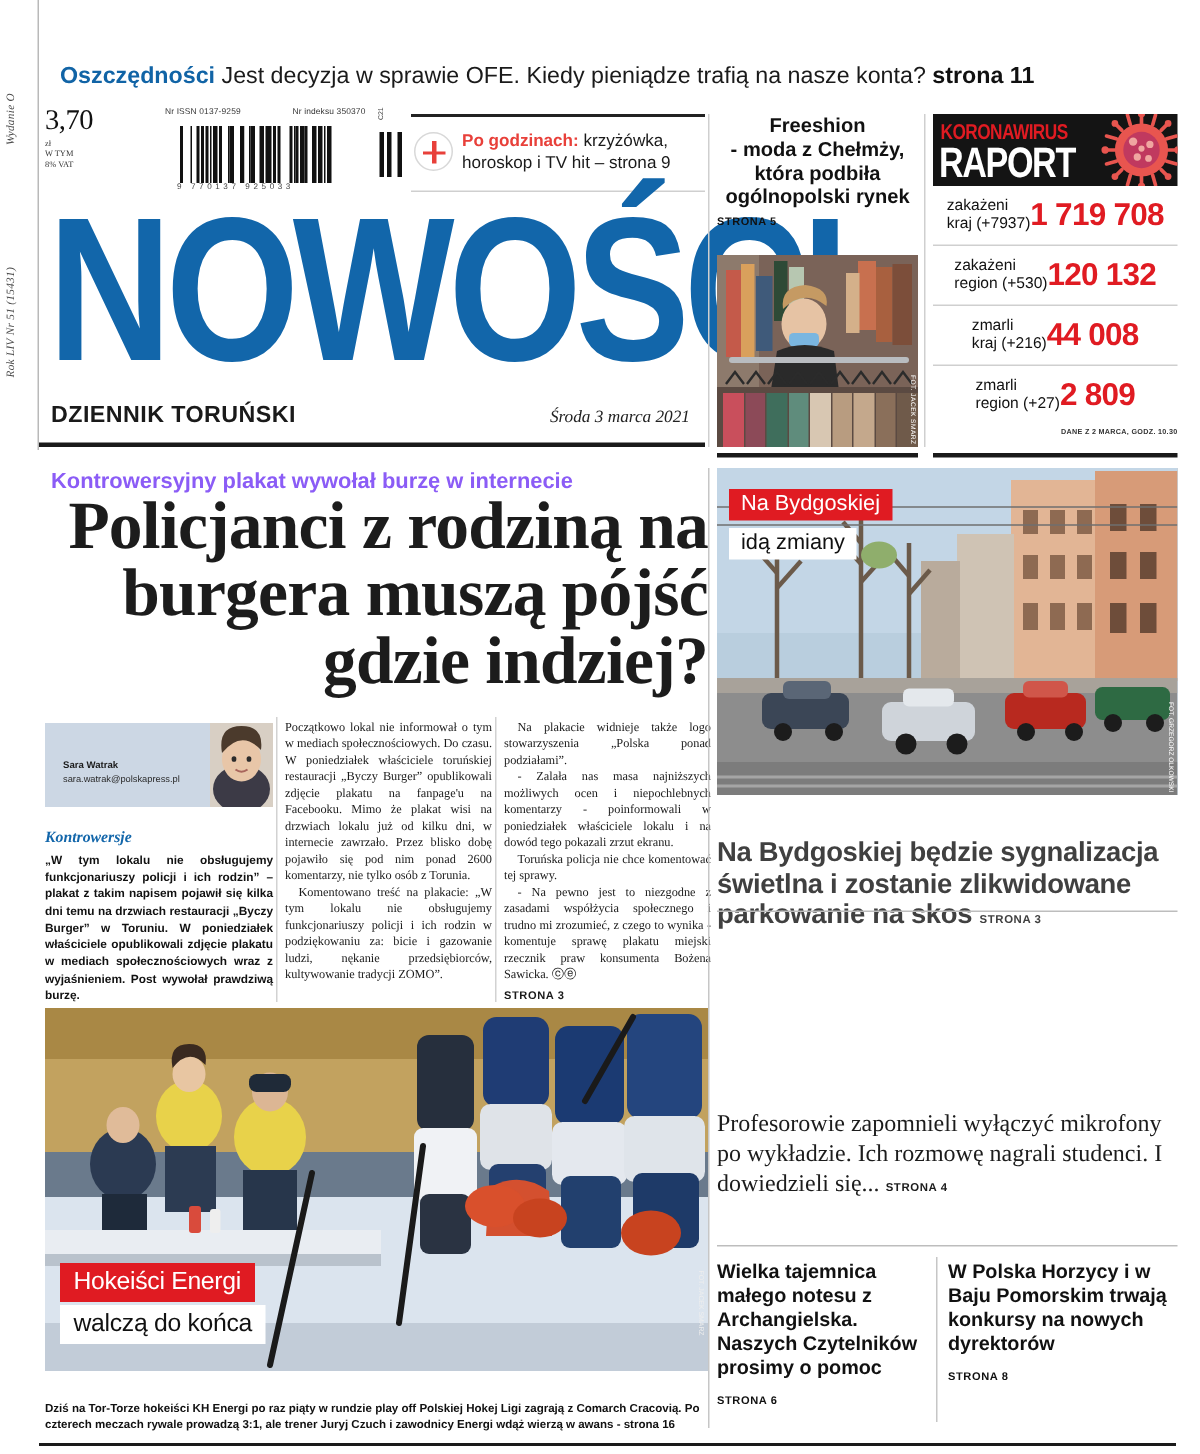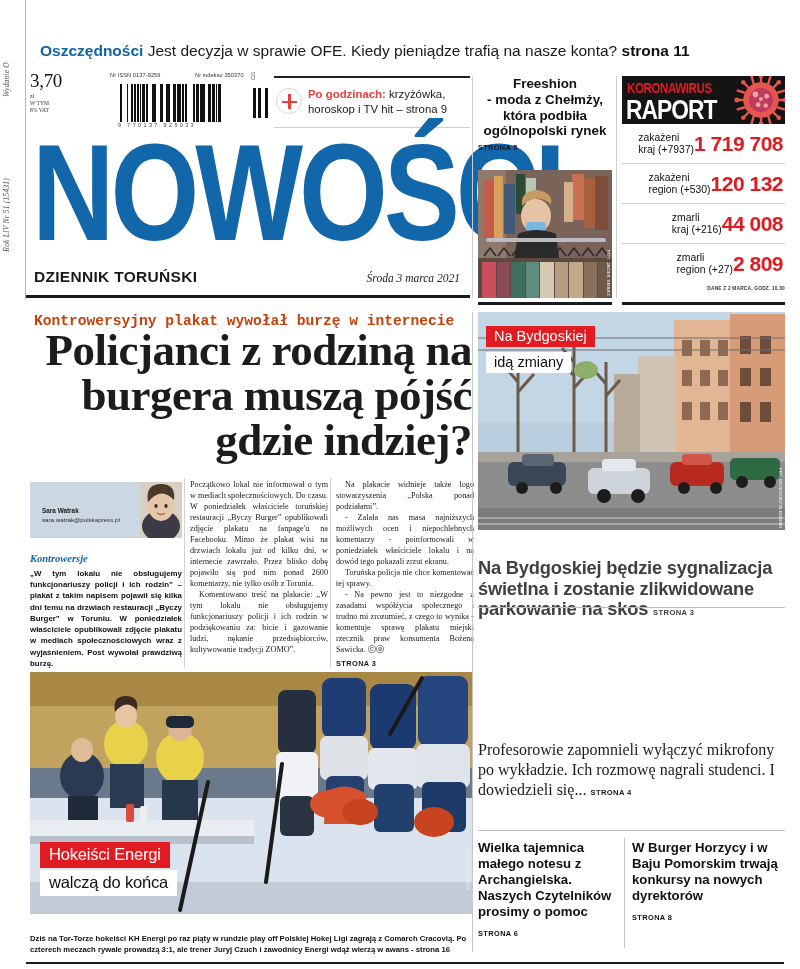--- a/index.html
+++ b/index.html
@@ -99,35 +99,35 @@
   .covid-hdr { position:relative; height:48px; background:#141414; overflow:hidden; }
   .covid-hdr .kw {
     position:absolute; left:5px; top:4px; font-weight:bold; font-size:12.5px; color:#e01b22;
     letter-spacing:-.4px; transform:scaleY(1.15) scaleX(.92); transform-origin:left top;
   }
   .covid-hdr .rp {
     position:absolute; left:4px; top:17px; font-weight:bold; font-size:24px; color:#fff;
     letter-spacing:-1px; transform:scaleY(1.18) scaleX(.95); transform-origin:left top;
   }
   .virus { position:absolute; right:-4px; top:-4px; width:56px; height:56px;}
-  .covid-row { display:flex; align-items:center; justify-content:flex-end;
+  .covid-row { display:flex; align-items:center; justify-content:center;
     border-bottom:1px solid #cfcfcf; height:40px; padding:0 2px;}
   .covid-row:last-of-type { border-bottom:none; }
   .cr-lbl { font-size:10.4px; line-height:1.12; color:#111; }
   .cr-val { font-weight:bold; font-size:21px; color:#e01b22; letter-spacing:-.5px; white-space:nowrap;}
   .covid-foot { text-align:right; font-size:4.8px; font-weight:bold; color:#333; letter-spacing:.2px; margin-top:2px;}
   .covid-rule { position:absolute; left:622px; top:302px; width:163px; height:3px; background:#1a1a1a;}
   .fs-rule   { position:absolute; left:478px; top:302px; width:134px; height:3px; background:#1a1a1a;}
   .vsep-top  { position:absolute; left:616px; top:76px; width:1px; height:222px; background:#cfcfcf;}
   .vsep-top2 { position:absolute; left:472px; top:76px; width:1px; height:222px; background:#cfcfcf;}
 
   
   .kicker {
     position:absolute; left:34px; top:313px; width:436px;
-    font-family:Liberation Mono, monospace; font-weight:bold; font-size:14.6px; color:#c2410c;
+    font-family:Liberation Sans, sans-serif; font-weight:bold; font-size:14.6px; color:#8b5cf6;
   }
   .bighead {
     position:absolute; left:30px; top:328px; width:442px;
     font-family:"Liberation Serif", serif; font-weight:bold;
     font-size:45px; line-height:1.0; color:#1c1c1c; text-align:right;
     letter-spacing:-.5px;
   }
 
   
   .authorcard { position:absolute; left:30px; top:482px; width:152px; height:56px; background:#ccd7e4; }
@@ -649,18 +649,18 @@
     <span class="pg">STRONA 4</span>
   </div>
   <div class="rule-r2"></div>
 
   <div class="vsep-bb"></div>
   <div class="bbox-l">
     <div class="t">Wielka tajemnica małego notesu z Archangielska. Naszych Czytelników prosimy o pomoc</div>
     <div class="p">STRONA 6</div>
   </div>
   <div class="bbox-r">
-    <div class="t">W Burger Horzycy i w Baju Pomorskim trwają konkursy na nowych dyrektorów</div>
+    <div class="t">W Polska Horzycy i w Baju Pomorskim trwają konkursy na nowych dyrektorów</div>
     <div class="p">STRONA 8</div>
   </div>
 
   <div class="frame-bottom"></div>
 </div>
 
 </body></html>

